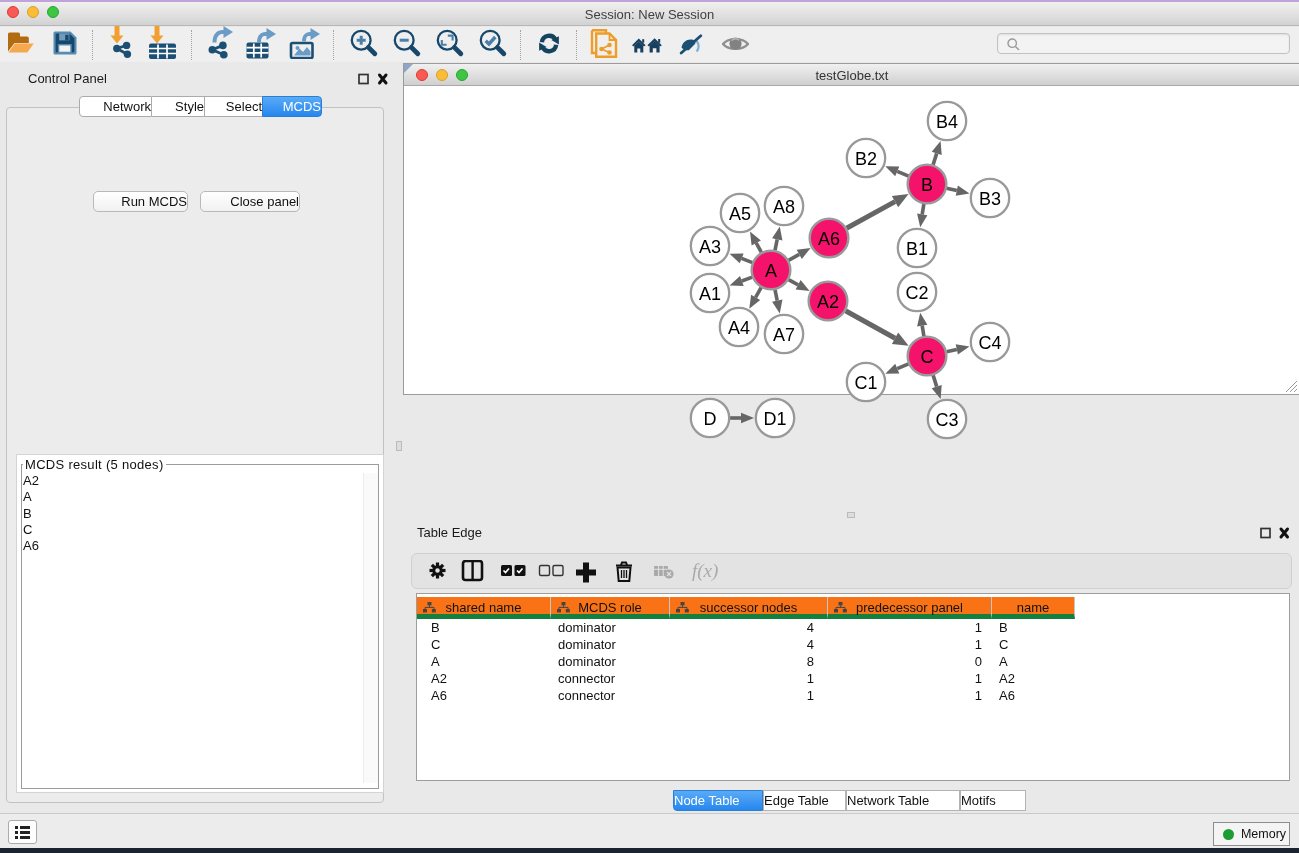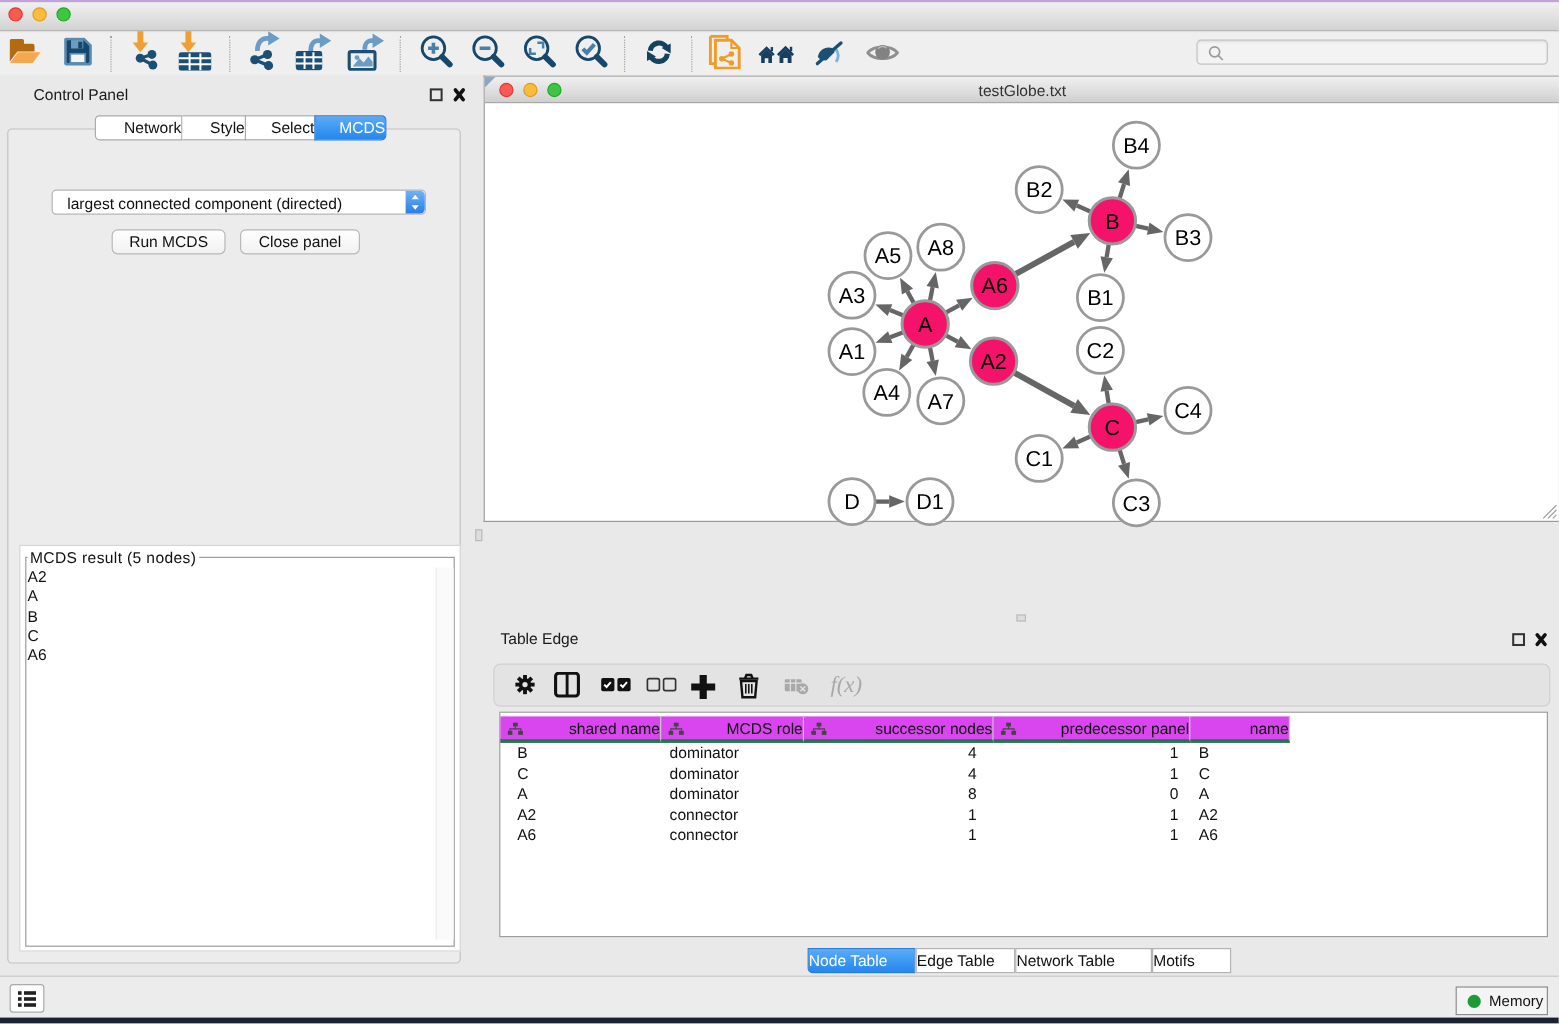--- a/index.html
+++ b/index.html
@@ -6,32 +6,33 @@
 .tl{border-radius:50%;width:12px;height:12px;position:absolute;top:6px}
 .titlebar{left:0;top:2px;width:1299px;height:24px;background:linear-gradient(#f0f0f0,#dcdcdc 70%,#d2d2d2);border-bottom:1px solid #b7b7b7}
 .wtitle{width:100%;text-align:center;font-size:13px;color:#404040;padding-top:5px}
 .toolbar{left:0;top:27px;width:1299px;height:35px;background:#efefef}
 .sep{position:absolute;top:3px;height:30px;width:0;border-left:1px dotted #a3a3a3}
 .icon{position:absolute;top:4px}
 .searchbox{position:absolute;left:997px;top:6px;width:293px;height:21px;background:#f3f3f3;border:1px solid #c2c2c2;border-radius:4px;box-shadow:inset 0 1px 2px rgba(0,0,0,0.09)}
 .panelhead{font-size:13px;color:#1a1a1a}
 .tab{position:absolute;top:34px;height:21px;background:#fff;border:1px solid #ababab;font-size:13px;text-align:right;line-height:20px;color:#111}
 .tabsel{background:linear-gradient(#5aabf7,#2587ee);color:#fff;border-color:#2a7fd4}
-.btn{position:absolute;height:21px;background:linear-gradient(#ffffff,#f1f1f1);border:1px solid #b9b9b9;border-radius:5px;font-size:13px;text-align:center;line-height:19px;color:#111}
+.btn{position:absolute;height:21px;background:linear-gradient(#ffffff,#f1f1f1);border:1px solid #b9b9b9;border-radius:5px;font-size:13px;text-align:right;line-height:19px;color:#111}
 </style></head><body>
 
 <div class="abs" style="left:0;top:0;width:1299px;height:2px;background:#c0a3d8"></div>
 
 <div class="abs titlebar">
   <div class="tl" style="left:7px;top:4px;background:#f95a54;border:1px solid #dd3b34"></div>
   <div class="tl" style="left:27px;top:4px;background:#f9bd39;border:1px solid #de9c29"></div>
   <div class="tl" style="left:47px;top:4px;background:#3ec544;border:1px solid #24a82b"></div>
+  <div class="wtitle">Session: New Session</div>
 </div>
 <style>
-.hc{top:0;height:22px;background:#d946ef;border-right:1px solid #c6c6c6;border-bottom:3px solid #15803d;text-align:right;line-height:21px}
+.hc{top:0;height:22px;background:#f97316;border-right:1px solid #c6c6c6;border-bottom:5px solid #15803d;text-align:center;line-height:21px}
 .ti{top:5px}
 .row{position:absolute;left:0;width:658px;height:16px;line-height:16px}
 .c1{position:absolute;left:14px}.c2{position:absolute;left:141px}
 .c3{position:absolute;left:253px;width:144px;text-align:right}
 .c4{position:absolute;left:411px;width:154px;text-align:right}
 .c5{position:absolute;left:582px}
 .btab{position:absolute;top:790px;height:21px;background:#fff;border:1px solid #b3b3b3;font-size:13px;text-align:left;line-height:20px;color:#111}
 .btabsel{background:linear-gradient(#5aabf7,#2587ee);color:#fff;border-color:#2a7fd4;border-radius:0 0 0 4px}
 </style>
 
@@ -151,39 +152,31 @@
   <div class="abs panelhead" style="left:28px;top:9px">Control Panel</div>
   <svg class="abs" width="32" height="14" viewBox="0 0 32 14" style="left:357px;top:10px">
     <rect x="2" y="2.5" width="9" height="9" fill="none" stroke="#333" stroke-width="1.7"></rect>
     <path d="M22.5 3 L29 11 M29 3 L22.5 11" stroke="#111" stroke-width="3" stroke-linecap="round"></path>
   </svg>
   <div class="abs" style="left:6px;top:45px;width:378px;height:696px;background:#ececec;border:1px solid #c2c2c2;border-radius:4px"></div>
   <div class="tab" style="left:79px;width:73px;border-radius:4px 0 0 4px">Network</div>
   <div class="tab" style="left:152px;width:53px;border-left:none">Style</div>
   <div class="tab" style="left:205px;width:58px;border-left:none">Select</div>
   <div class="tab tabsel" style="left:262px;width:60px;border-radius:0 4px 4px 0">MCDS</div>
-  <div class="abs" style="left:43px;top:96px;width:312px;height:21px;background:#fff;border:1px solid #b5b5b5;border-radius:4px">
-    <div style="font-size:13px;color:#111;padding:3px 0 0 12px">largest connected component (directed)</div>
-    <div class="abs" style="right:0;top:0;width:16px;height:19px;background:linear-gradient(#6db3f8,#2a7de4);border-radius:0 4px 4px 0">
-      <svg width="16" height="19" viewBox="0 0 16 19">
-          <path d="M8 3.2 L11 7 H5 z M8 15.8 L5 12 H11 z" fill="#fff"></path>
-        </svg>
-    </div>
-  </div>
   <div class="btn" style="left:93px;top:129px;width:95px">Run MCDS</div>
   <div class="btn" style="left:200px;top:129px;width:100px">Close panel</div>
   <div class="abs" style="left:16px;top:392px;width:368px;height:339px;background:#fff;border:1px solid #d4d4d4">
     <div class="abs" style="left:4px;top:9px;right:4px;bottom:3px;border:1px solid #9c9c9c"></div>
     <div class="abs" style="left:6px;top:2px;background:#fff;padding:0 2px;font-size:13px;letter-spacing:0.3px;color:#111">MCDS result (5 nodes)</div>
     <div class="abs" style="left:346px;top:18px;width:15px;height:310px;background:#fafafa;border-left:1px solid #ececec"></div>
     <div class="abs" style="left:6px;top:18px;font-size:13px;color:#111;line-height:16.3px">A2<br>A<br>B<br>C<br>A6</div>
   </div>
 </div>
 
-<div class="abs" style="left:403px;top:63px;width:896px;height:372px;border:1px solid #9b9b9b;border-right:none;background:#fff">
+<div class="abs" style="left:403px;top:63px;width:896px;height:332px;border:1px solid #9b9b9b;border-right:none;background:#fff">
   <div class="abs" style="left:0;top:0;width:896px;height:22px;background:linear-gradient(#f0f0f0,#d8d8d8 75%,#cfcfcf);border-bottom:1px solid #a8a8a8">
     <div class="tl" style="left:12px;top:5px;background:#f95a54;border:1px solid #dd3b34"></div>
     <div class="tl" style="left:32px;top:5px;background:#f9bd39;border:1px solid #de9c29"></div>
     <div class="tl" style="left:52px;top:5px;background:#3ec544;border:1px solid #24a82b"></div>
     <div style="text-align:center;font-size:13px;color:#333;padding-top:4px">testGlobe.txt</div>
   </div>
   <svg class="abs" style="left:0;top:23px" width="895" height="424" viewBox="0 0 895 424" font-family="Liberation Sans,sans-serif">
 <line x1="357.4" y1="165.4" x2="352.2" y2="155.9" stroke="#666" stroke-width="3.6"></line>
 <polygon points="346.0,144.4 356.9,153.4 347.6,158.4" fill="#666"></polygon>
 <line x1="371.0" y1="163.4" x2="373.2" y2="152.3" stroke="#666" stroke-width="3.6"></line>

